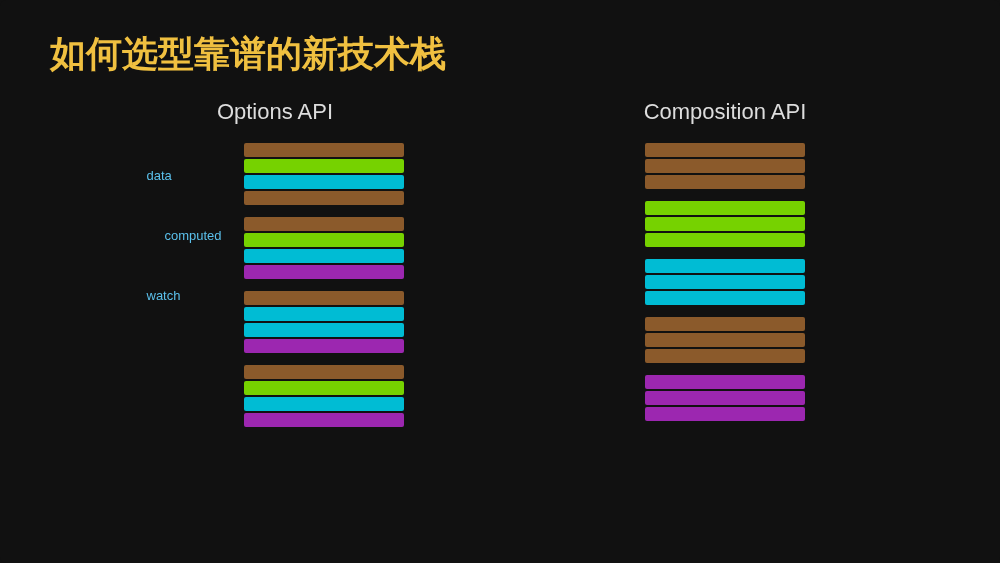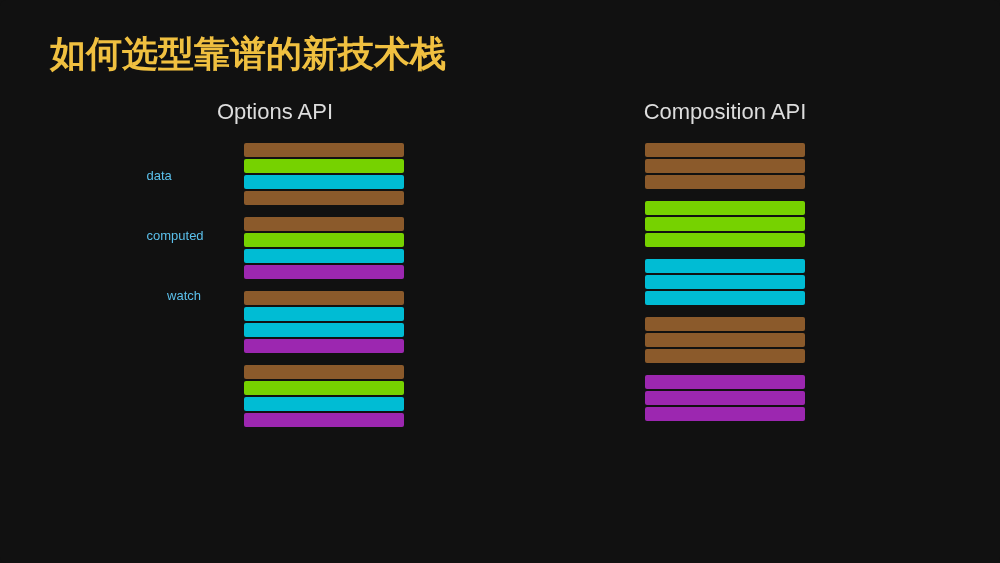--- a/index.html
+++ b/index.html
@@ -157,25 +157,25 @@
       <div class="api-title">Options API</div>
       <div class="options-api-content">
 
         <div style="display:flex; flex-direction:column; justify-content:space-between; width:85px; text-align:right; padding-right:10px; padding-top:2px;">
 
           <div style="height:60px; display:flex; align-items:center; justify-content:flex-start;">
             <span class="side-label">data</span>
           </div>
 
 
-          <div style="height:60px; display:flex; align-items:center; ">
+          <div style="height:60px; display:flex; align-items:center; justify-content:flex-end;">
             <span class="side-label">computed</span>
           </div>
 
-          <div style="height:60px; display:flex; align-items:center; justify-content:center;">
+          <div style="height:60px; display:flex; align-items:center; justify-content:flex-start;">
             <span class="side-label">watch</span>
           </div>
         </div>
 
         <div class="bars-column">
 
           <div class="bar bar-brown"></div>
           <div class="bar bar-bright-green"></div>
           <div class="bar bar-lightblue"></div>
           <div class="bar bar-brown"></div>

